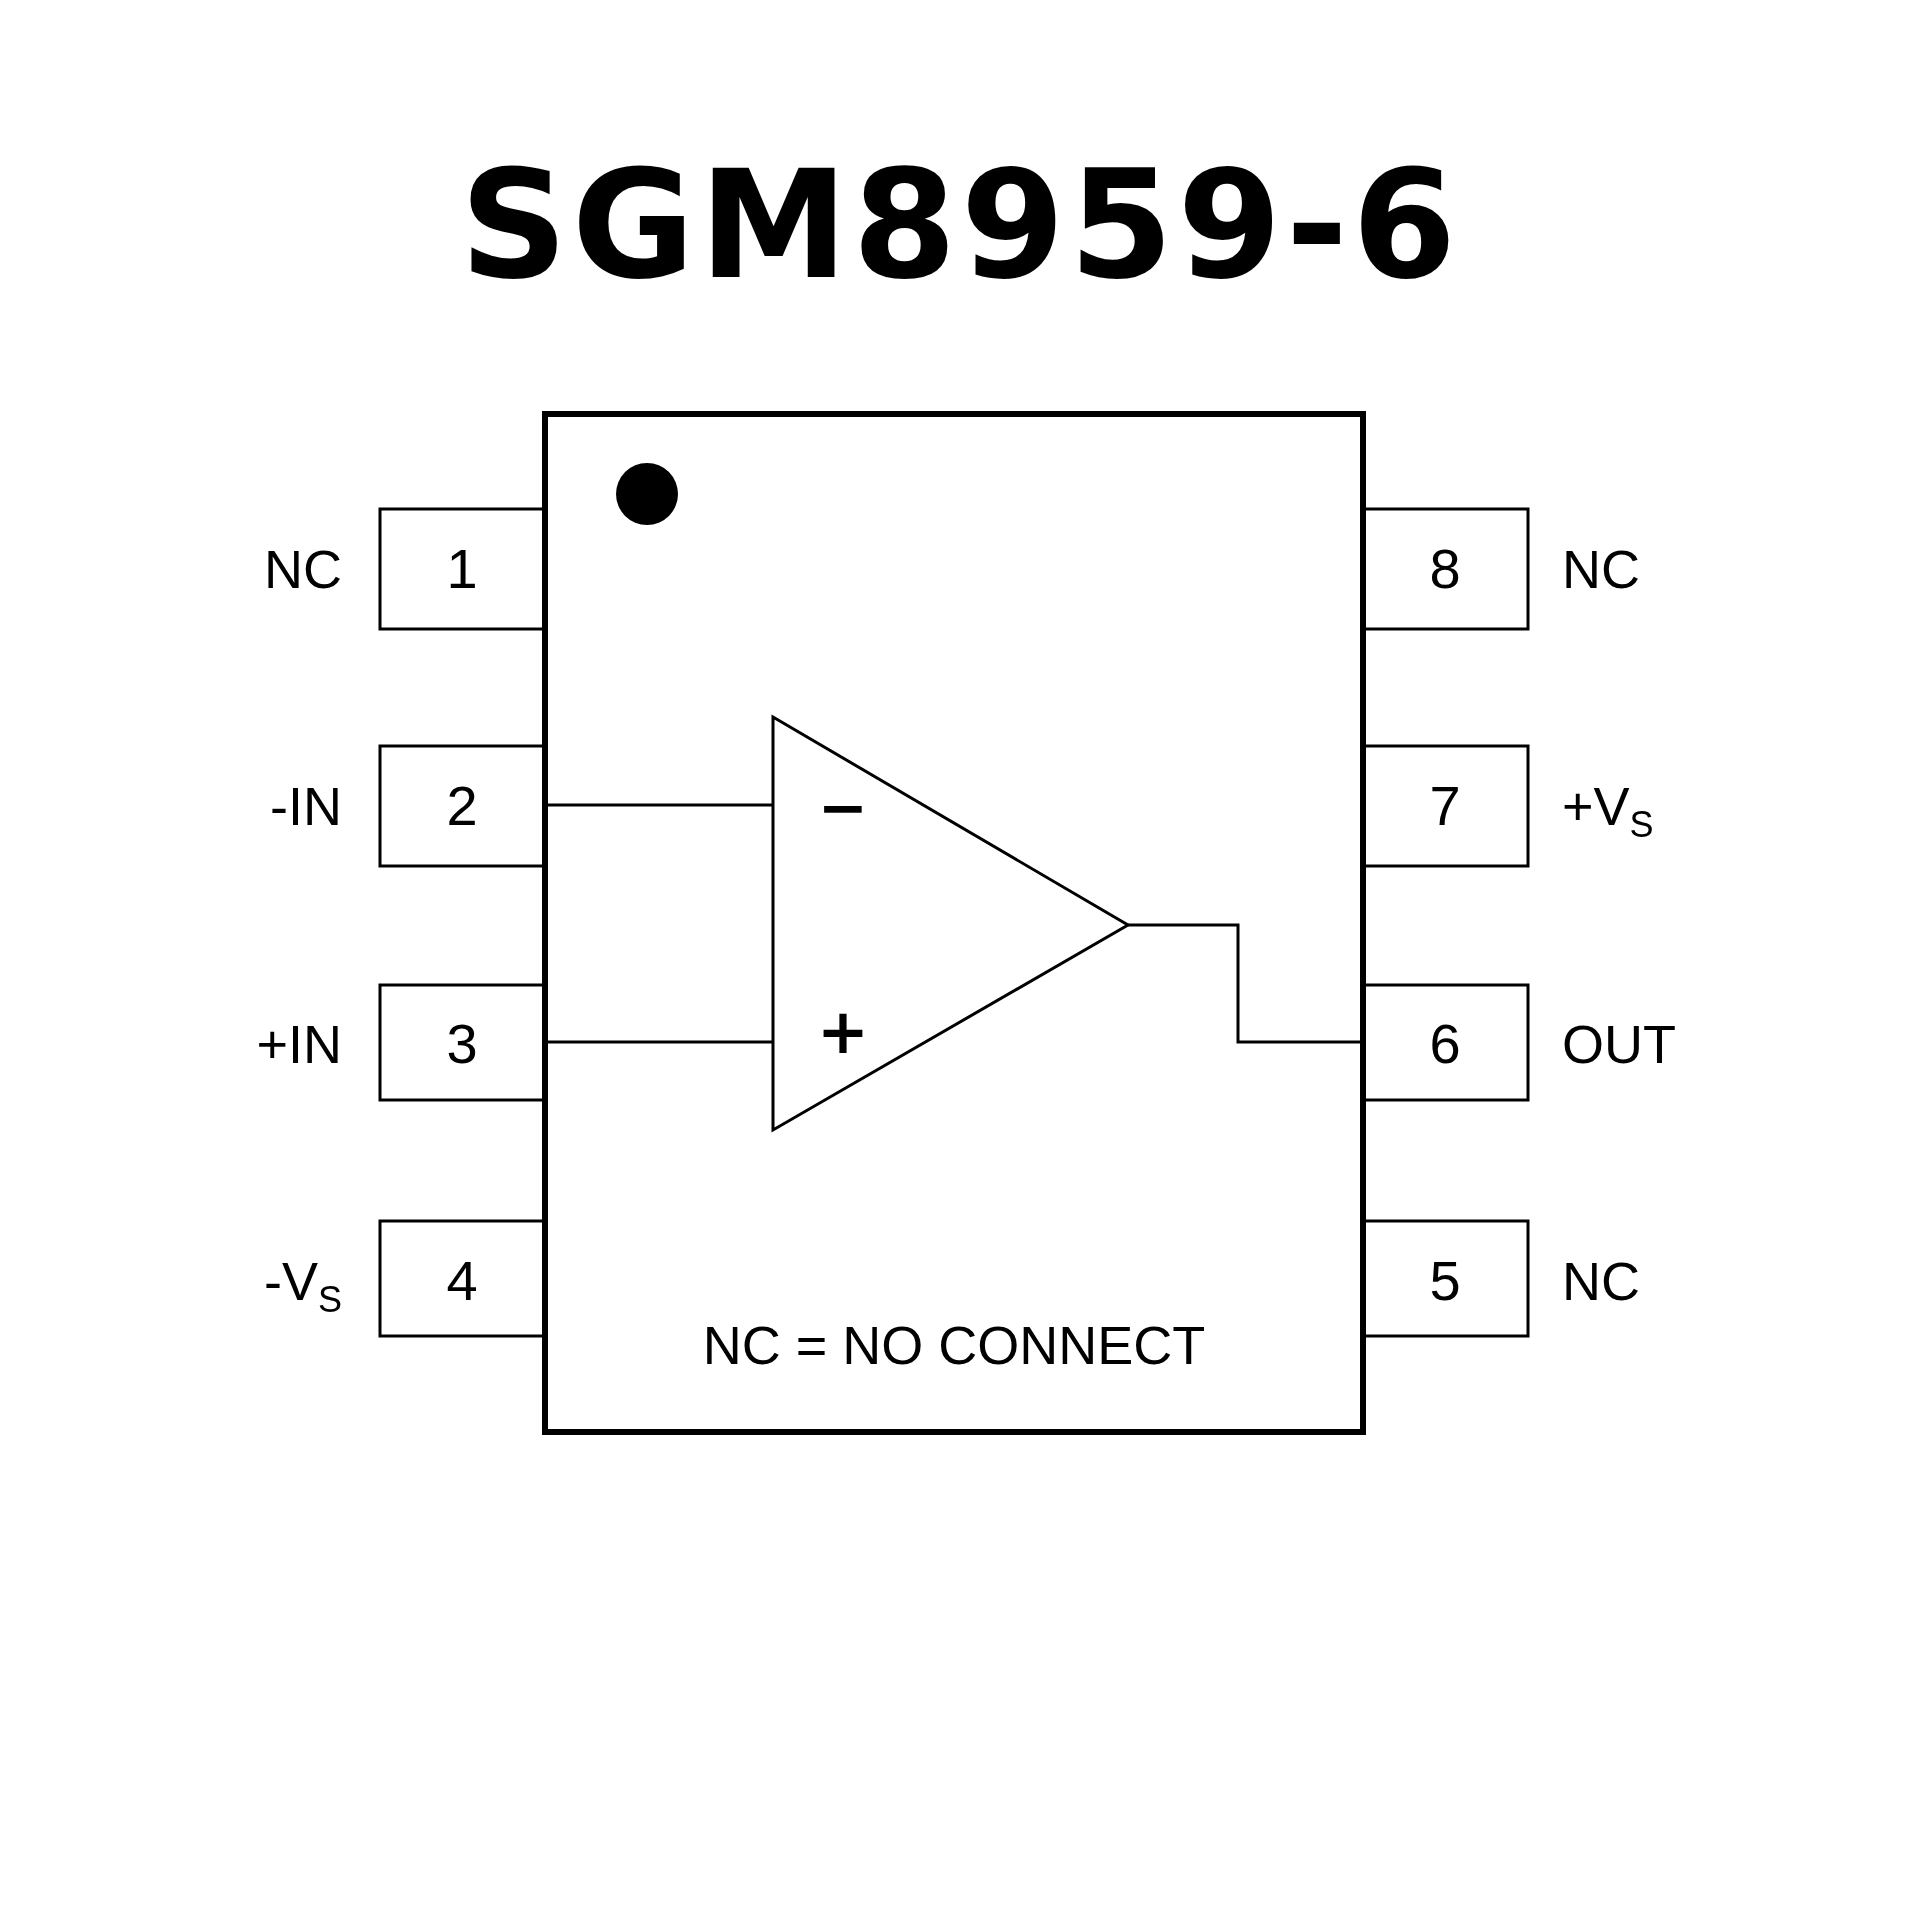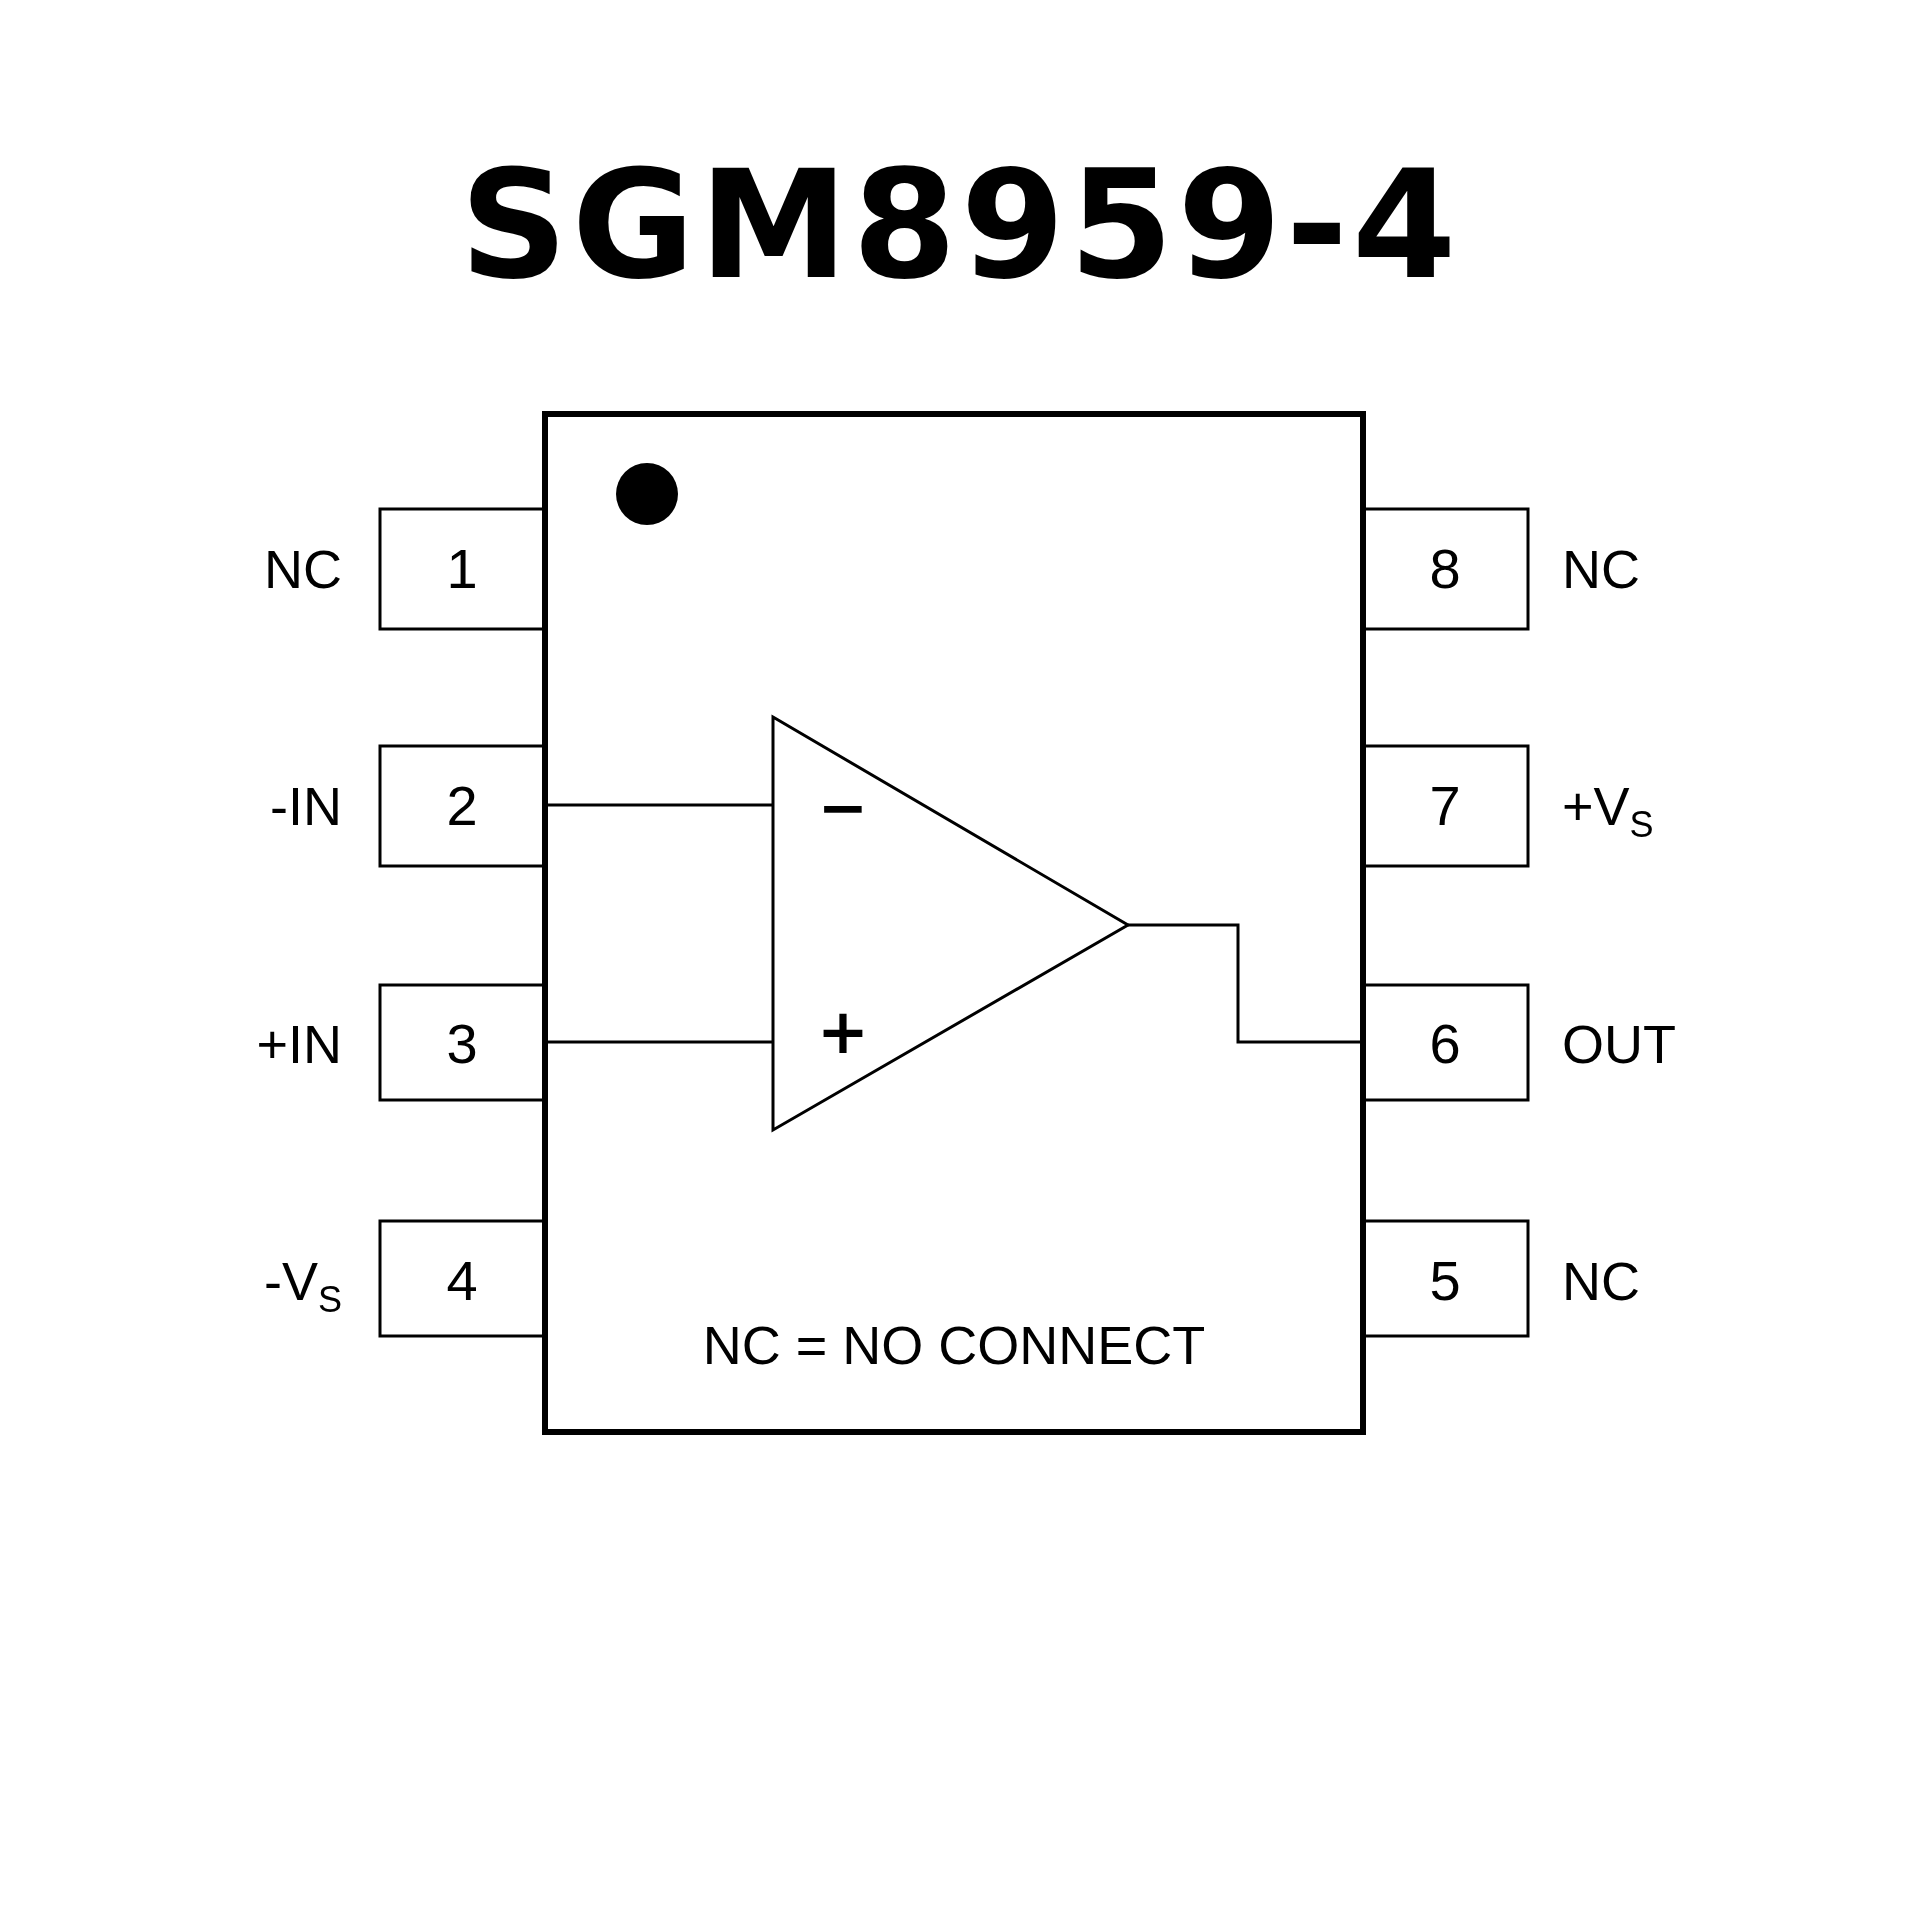--- a/index.html
+++ b/index.html
@@ -14,21 +14,21 @@
     font-family:"Liberation Sans", sans-serif; fill:#000;
   }
   .pin-num { font-size:56px; }
   .pin-label { font-size:54px; }
   .note { font-size:54px; }
   .sub { font-size:36px; }
 </style>
 </head>
 <body>
 
-<div id="title">SGM8959-4</div>
+<div id="title">SGM8959-6</div>
 
 <svg id="schematic" width="1920" height="1920" viewBox="0 0 1920 1920">
 
   <rect x="545" y="414" width="818" height="1018" fill="none" stroke="#000" stroke-width="6"></rect>
 
   <circle cx="647" cy="494" r="31" fill="#000"></circle>
 
   <g>
     <rect x="380" y="509" width="165" height="120" fill="none" stroke="#000" stroke-width="3"></rect>
     <text class="pin-num" x="462" y="588" text-anchor="middle">1</text>

